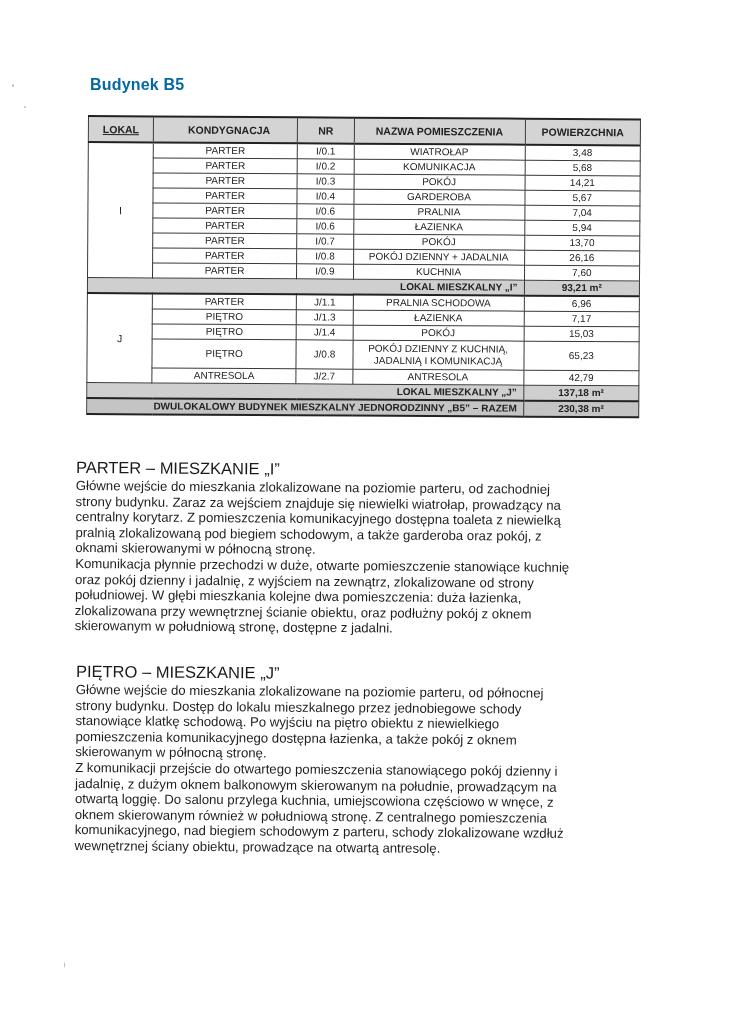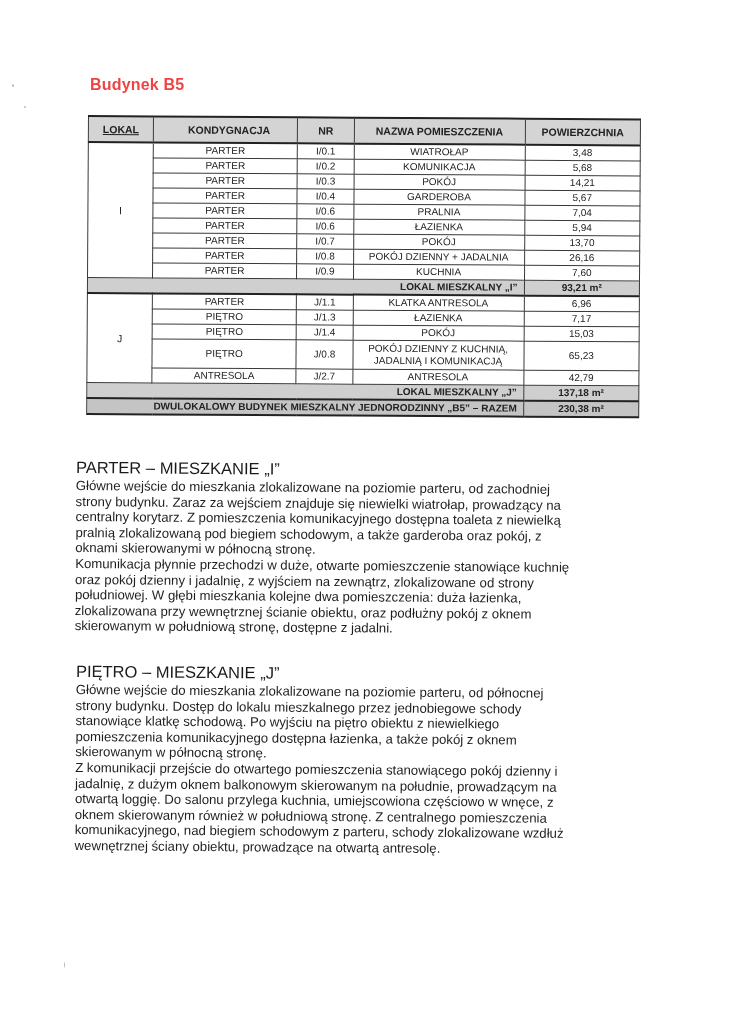--- a/index.html
+++ b/index.html
@@ -1,18 +1,18 @@
 <!DOCTYPE html>
 <html><head>
 <meta charset="utf-8">
 <style>
   html, body { margin: 0; padding: 0; background: #ffffff; }
   body { width: 745px; height: 1024px; position: relative; overflow: hidden; font-family: "Liberation Sans", sans-serif; color: #1b1b1b; }
   .page { position: absolute; left: 0; top: 0; width: 745px; height: 1024px; }
-  .title { position: absolute; left: 90px; top: 76px; font-size: 16px; font-weight: bold; color: #ef4444; letter-spacing: 0.2px; }
+  .title { position: absolute; left: 90px; top: 76px; font-size: 16px; font-weight: bold; color: #0369a1; letter-spacing: 0.2px; }
   .tbl-wrap { position: absolute; left: 88px; top: 115px; width: 553px; transform: rotate(0.35deg); transform-origin: left top; }
   table { border-collapse: collapse; width: 553px; font-family: "Liberation Sans", sans-serif; font-size: 10px; font-stretch: condensed; }
   th, td { border: 1px solid #3a3a3a; padding: 0; text-align: center; line-height: 14px; height: 14px; color: #222; }
   thead th { background: #d4d4d4; height: 24px; font-weight: bold; font-size: 10.5px; border-top: 2px solid #222; border-bottom: 2px solid #222; }
   .c-lokal { width: 68px; text-decoration: underline; }
   .c-kond { width: 144px; padding-left: 7px; }
   .c-nr { width: 60px; }
   .c-name { width: 182px; }
   .c-pow { width: 119px; }
   td.lokal { vertical-align: middle; font-size: 10.5px; }
@@ -109,21 +109,21 @@
         </tr>
         <tr class="sub">
           <td class="lbl" colspan="4">LOKAL MIESZKALNY „I”</td>
           <td>93,21 m²</td>
         </tr>
 
         <tr>
           <td class="lokal" rowspan="5">J</td>
           <td>PARTER</td>
           <td>J/1.1</td>
-          <td>KLATKA ANTRESOLA</td>
+          <td>PRALNIA SCHODOWA</td>
           <td>6,96</td>
         </tr>
         <tr>
           <td>PIĘTRO</td>
           <td>J/1.3</td>
           <td>ŁAZIENKA</td>
           <td>7,17</td>
         </tr>
         <tr>
           <td>PIĘTRO</td>

